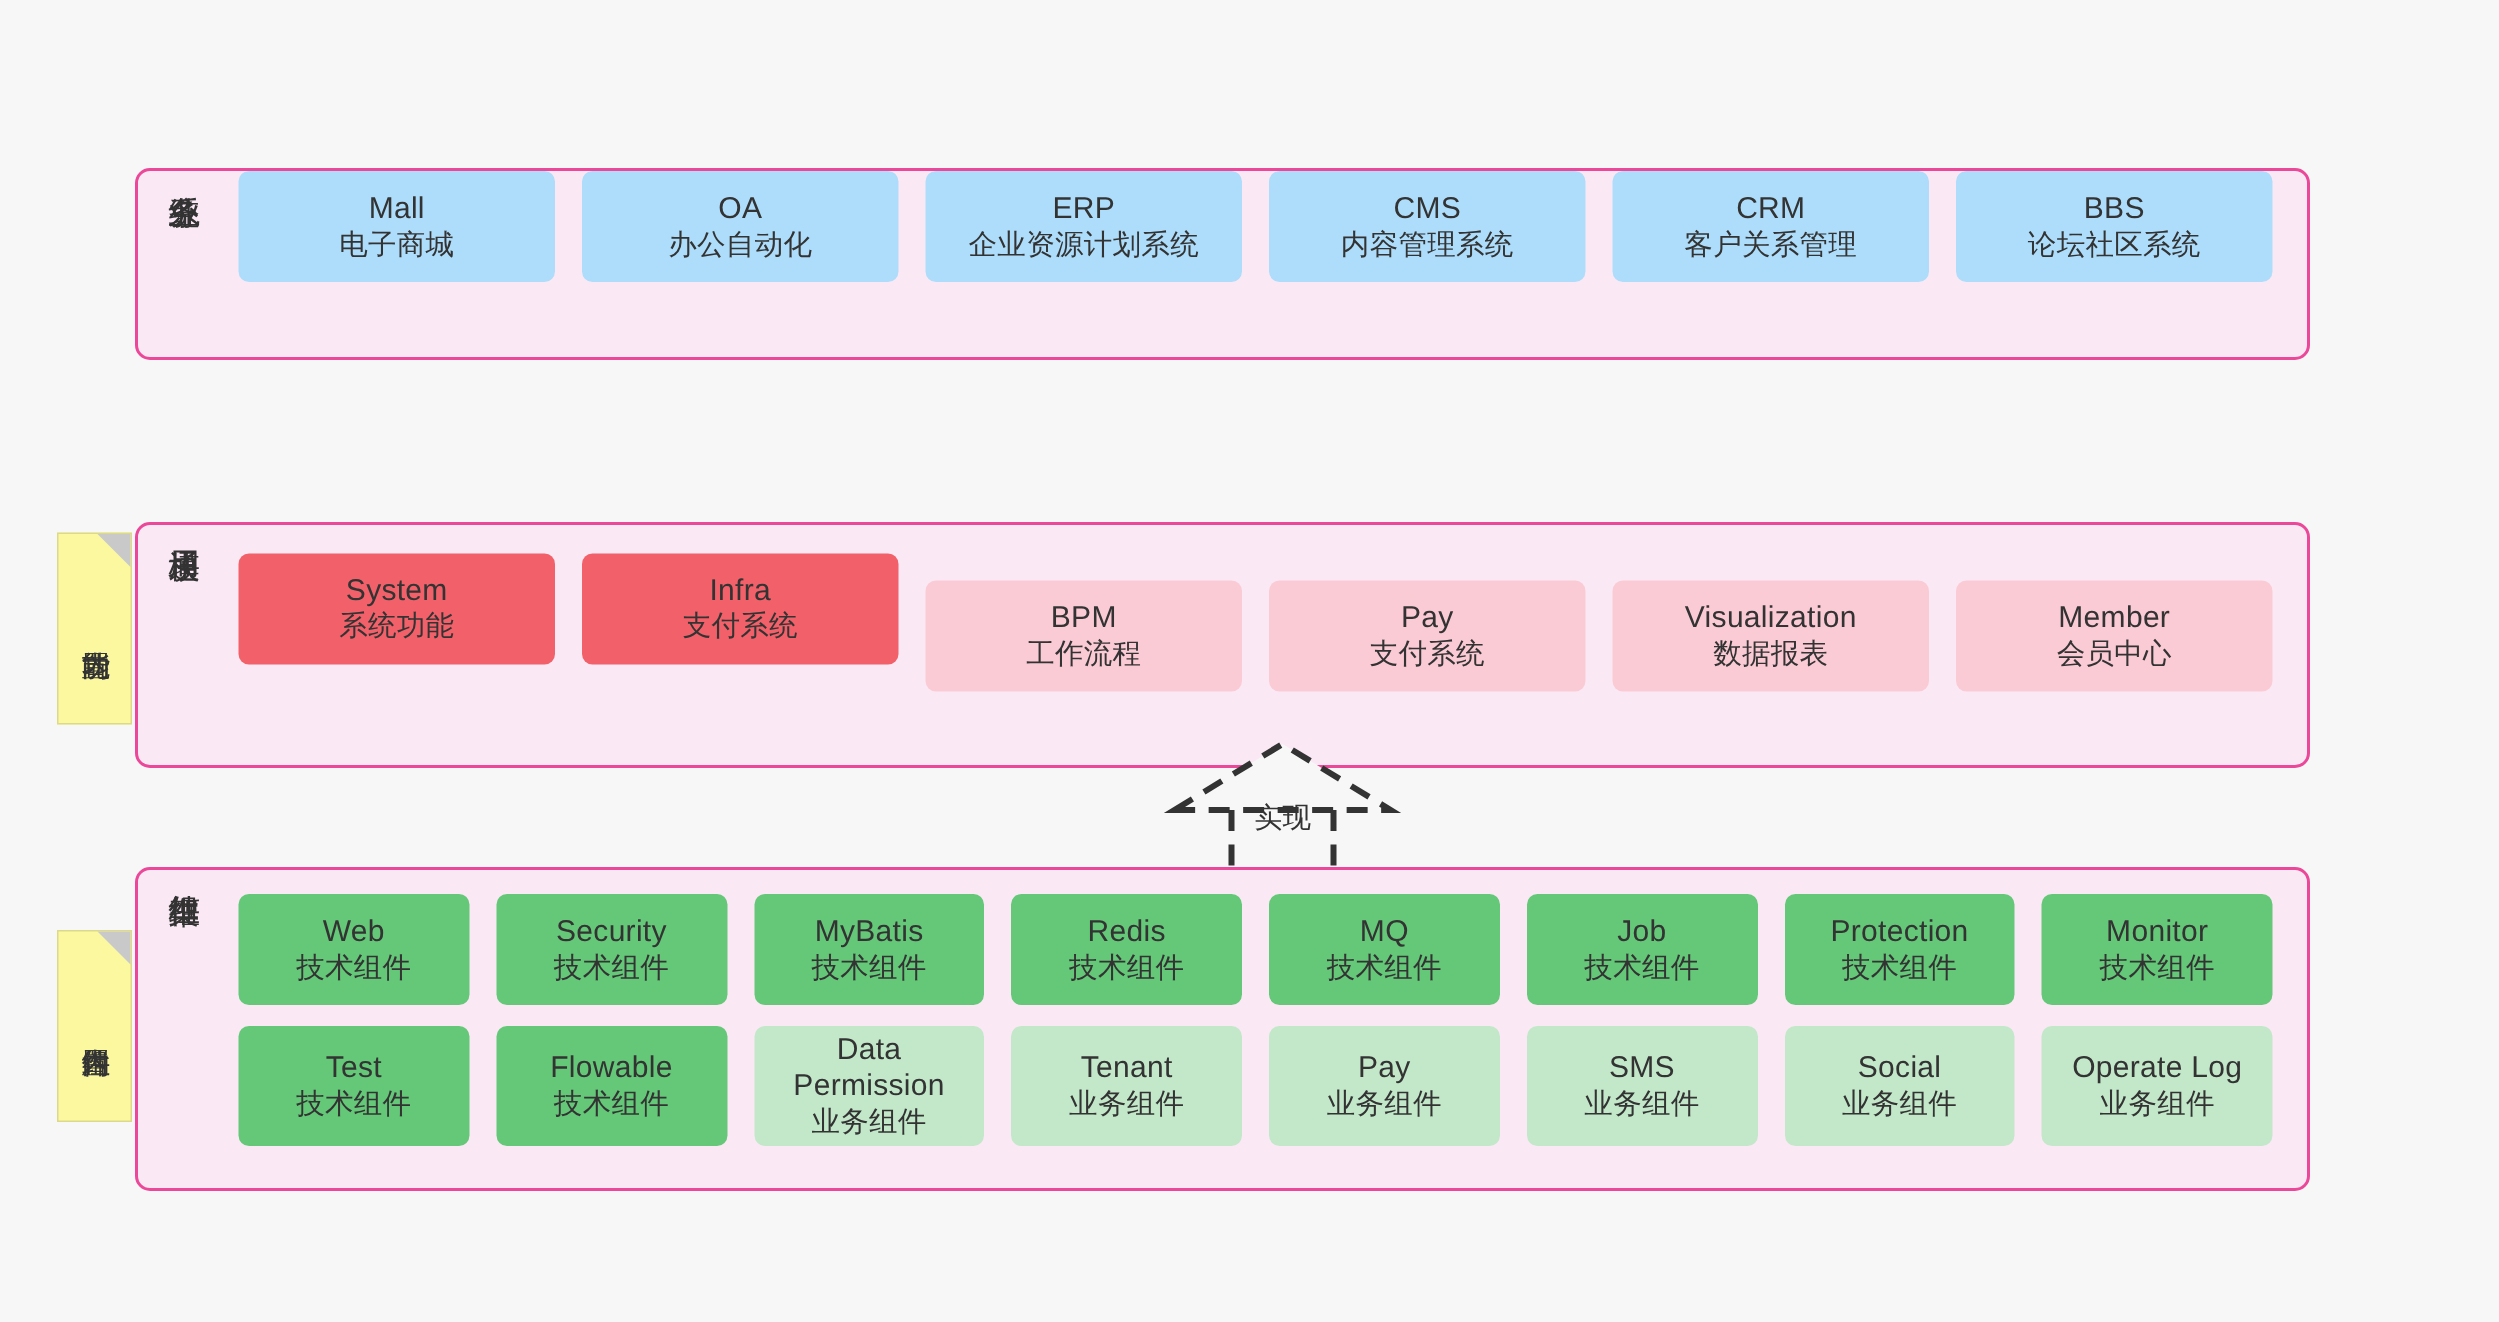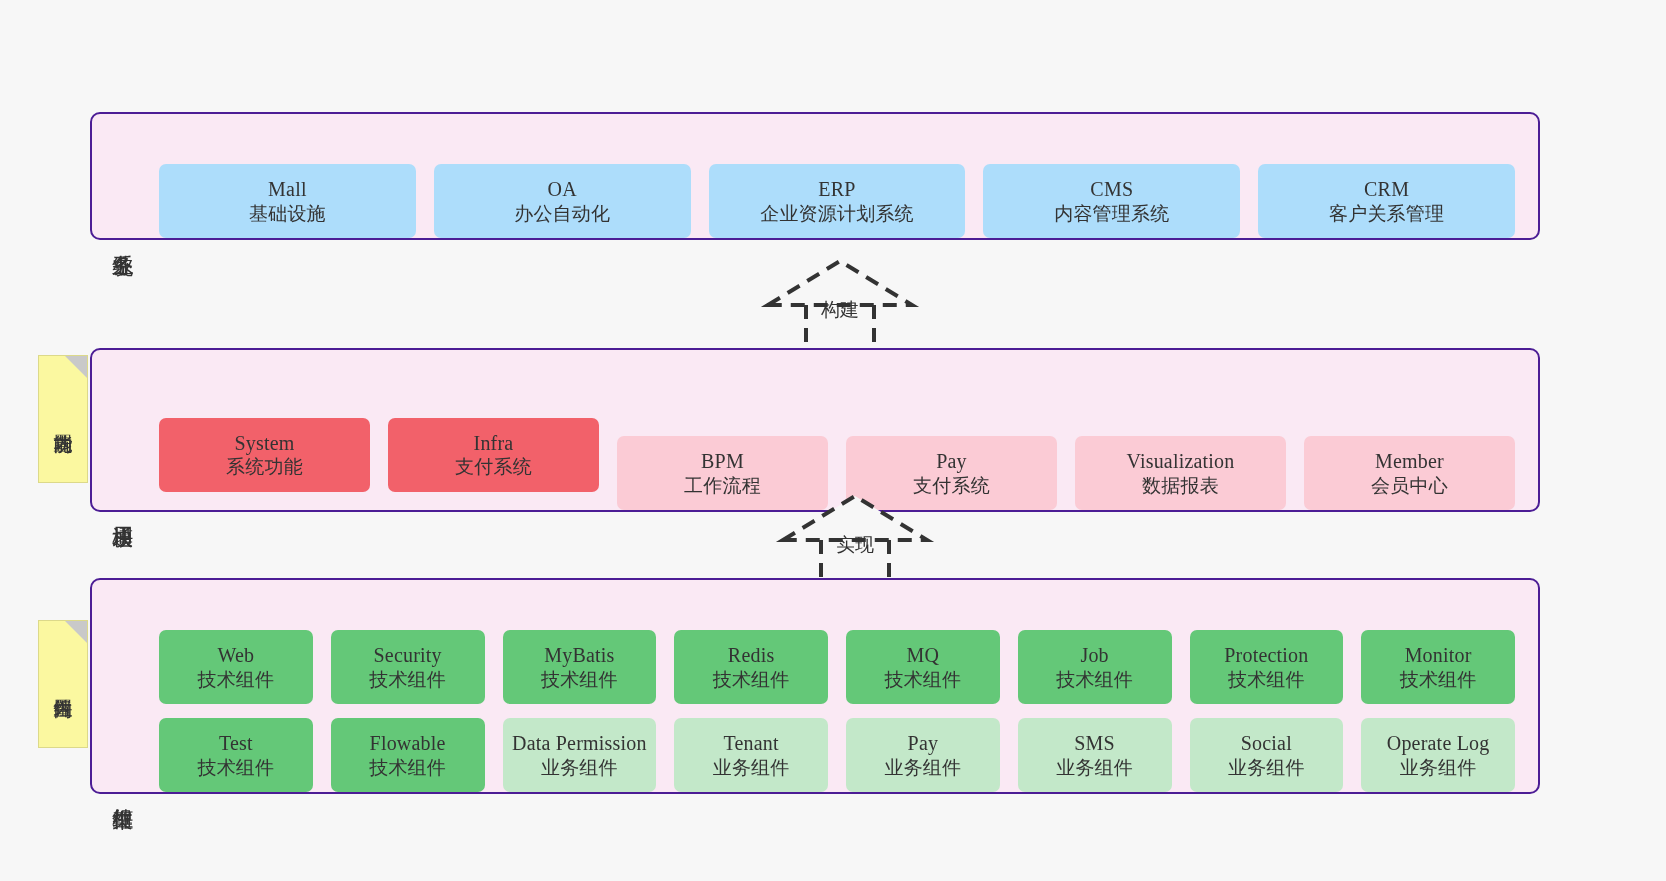--- a/index.html
+++ b/index.html
@@ -18,25 +18,24 @@
     width: 1666px;
     height: 881px;
     background: #f7f7f7;
   }
 
   
   .layer {
     position: absolute;
     box-sizing: border-box;
     background: #fae9f4;
-    border: 2px solid #4c1d95;
+    border: 2px solid #ec4899;
     border-radius: 10px;
     display: flex;
-    align-items: flex-end;
-    font-family: Liberation Serif, serif;
+    align-items: flex-start;
   }
 
   .layer-title {
     flex: 0 0 auto;
     width: 44px;
     display: flex;
     align-items: center;
     justify-content: center;
     font-size: 21px;
     line-height: 1.12;
@@ -152,50 +151,45 @@
 </head>
 <body>
 
 <div id="stage">
 
   <div class="layer" id="layer-business" style="left:90px; top:112px; width:1450px; height:128px;">
     <div class="layer-title">业务系统</div>
     <div class="layer-body">
       <div class="node blue">
         <span class="t1">Mall</span>
-        <span class="t2">基础设施</span>
+        <span class="t2">电子商城</span>
       </div>
       <div class="node blue">
         <span class="t1">OA</span>
         <span class="t2">办公自动化</span>
       </div>
       <div class="node blue">
         <span class="t1">ERP</span>
         <span class="t2">企业资源计划系统</span>
       </div>
       <div class="node blue">
         <span class="t1">CMS</span>
         <span class="t2">内容管理系统</span>
       </div>
       <div class="node blue">
         <span class="t1">CRM</span>
         <span class="t2">客户关系管理</span>
       </div>
+      <div class="node blue">
+        <span class="t1">BBS</span>
+        <span class="t2">论坛社区系统</span>
+      </div>
     </div>
   </div>
 
-  <div class="connector" style="left:760px; top:255px;">
-    <svg width="160" height="100" viewBox="0 0 160 100" fill="none">
-
-      <path d="M 8 50 L 80 6 L 152 50 Z" stroke="#333333" stroke-width="4" stroke-dasharray="14 9" fill="#f7f7f7" stroke-linejoin="miter"></path>
-
-      <path d="M 46 50 L 46 98 M 114 50 L 114 98" stroke="#333333" stroke-width="4" stroke-dasharray="14 9"></path>
-    </svg>
-    <span class="conn-label">构建</span>
-  </div>
 
   <div class="note" style="left:38px; top:355px; width:50px; height:128px;">
     <span class="fold"></span>
     <span>内置功能</span>
   </div>
 
   <div class="layer" id="layer-common" style="left:90px; top:348px; width:1450px; height:164px;">
     <div class="layer-title">通用模块</div>
     <div class="layer-body">
       <div class="node red">

